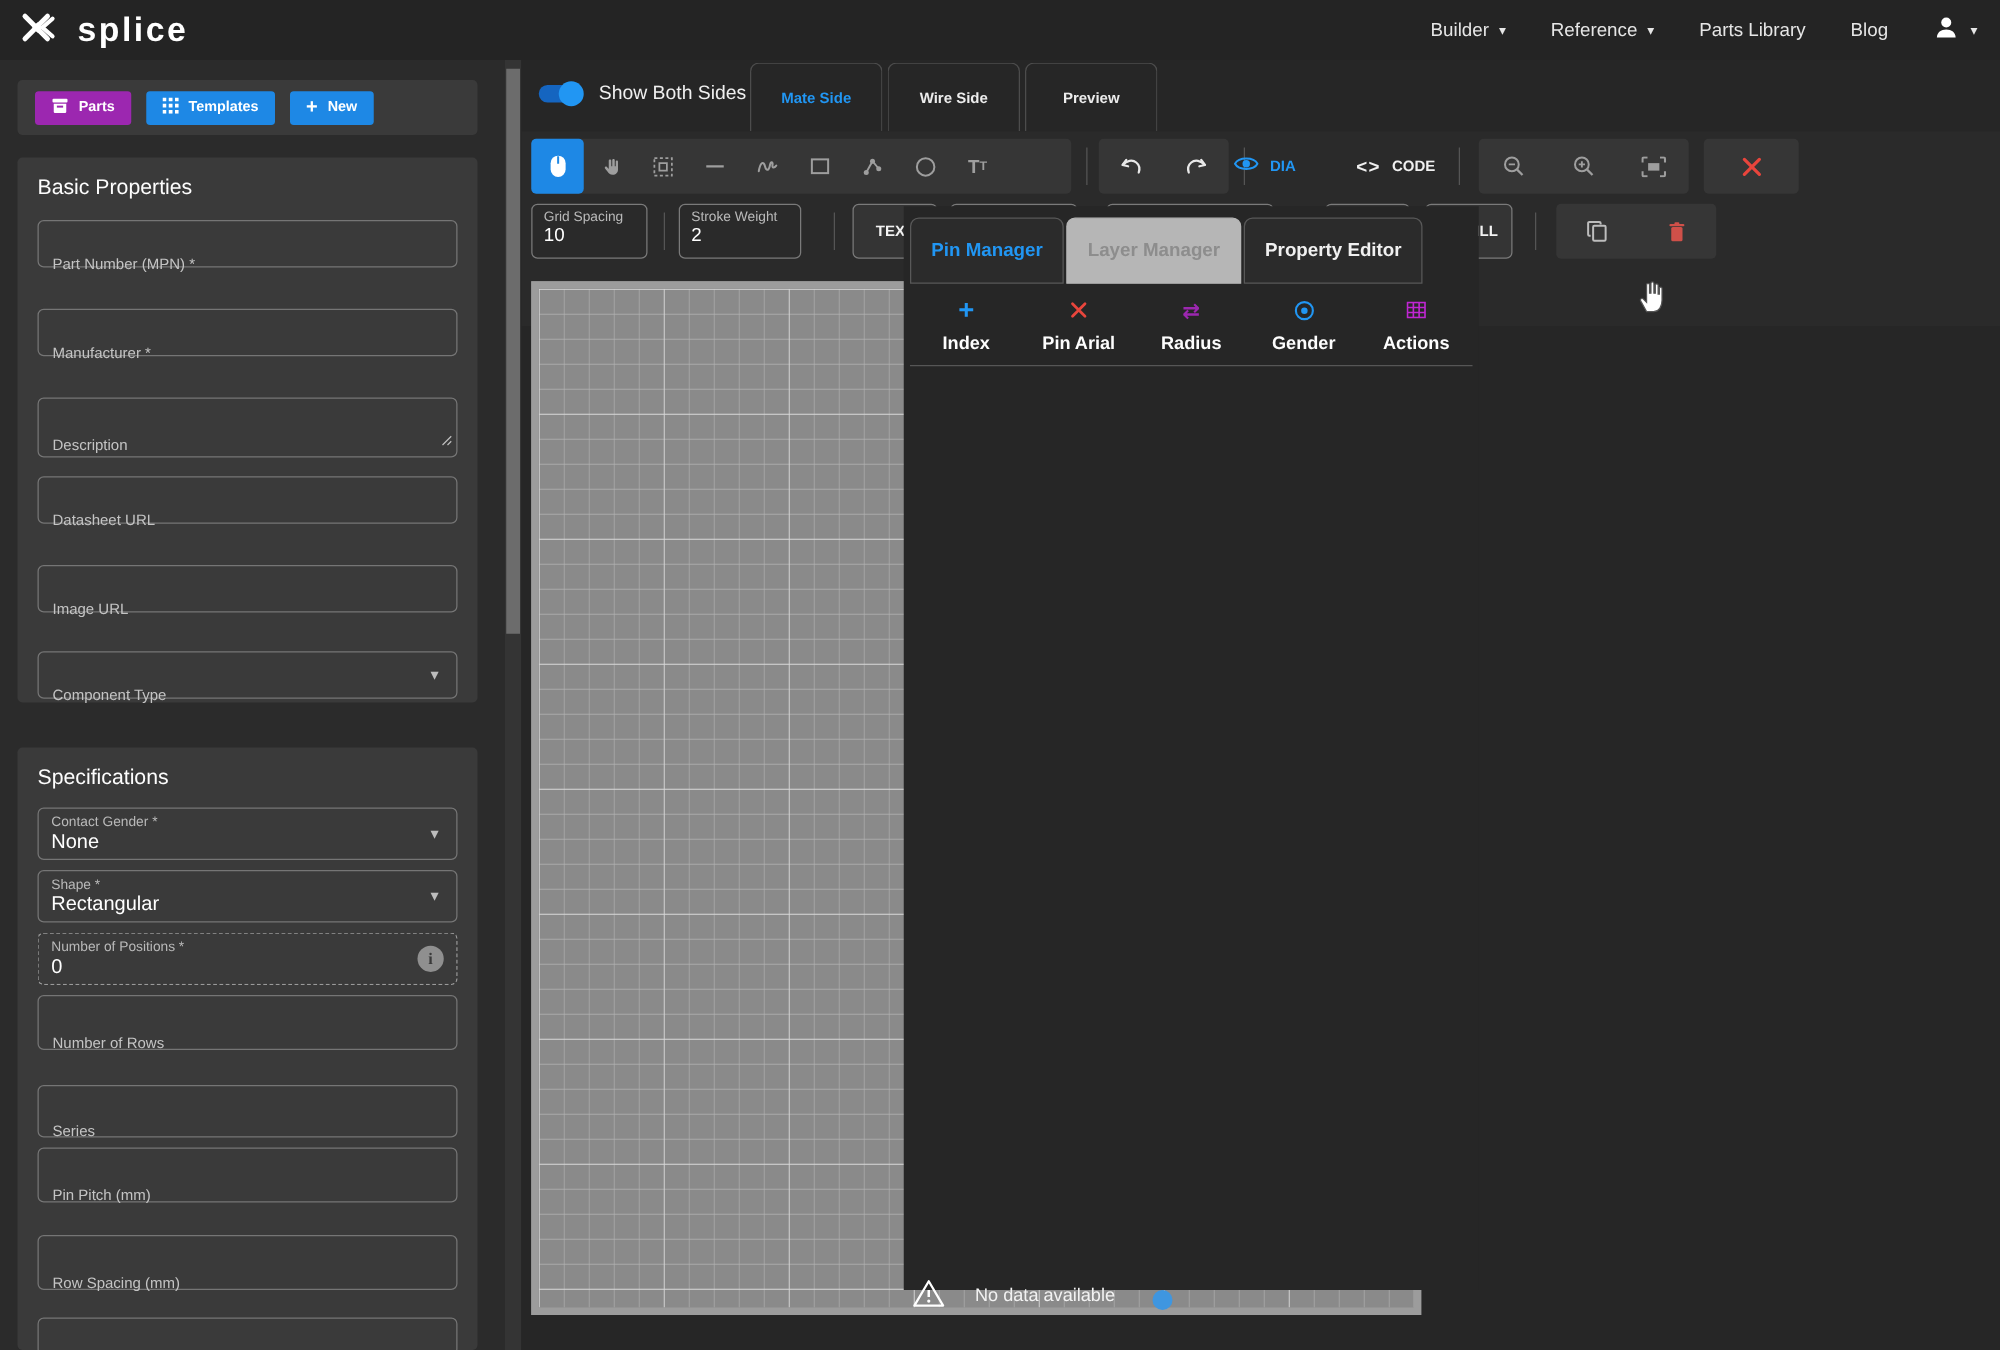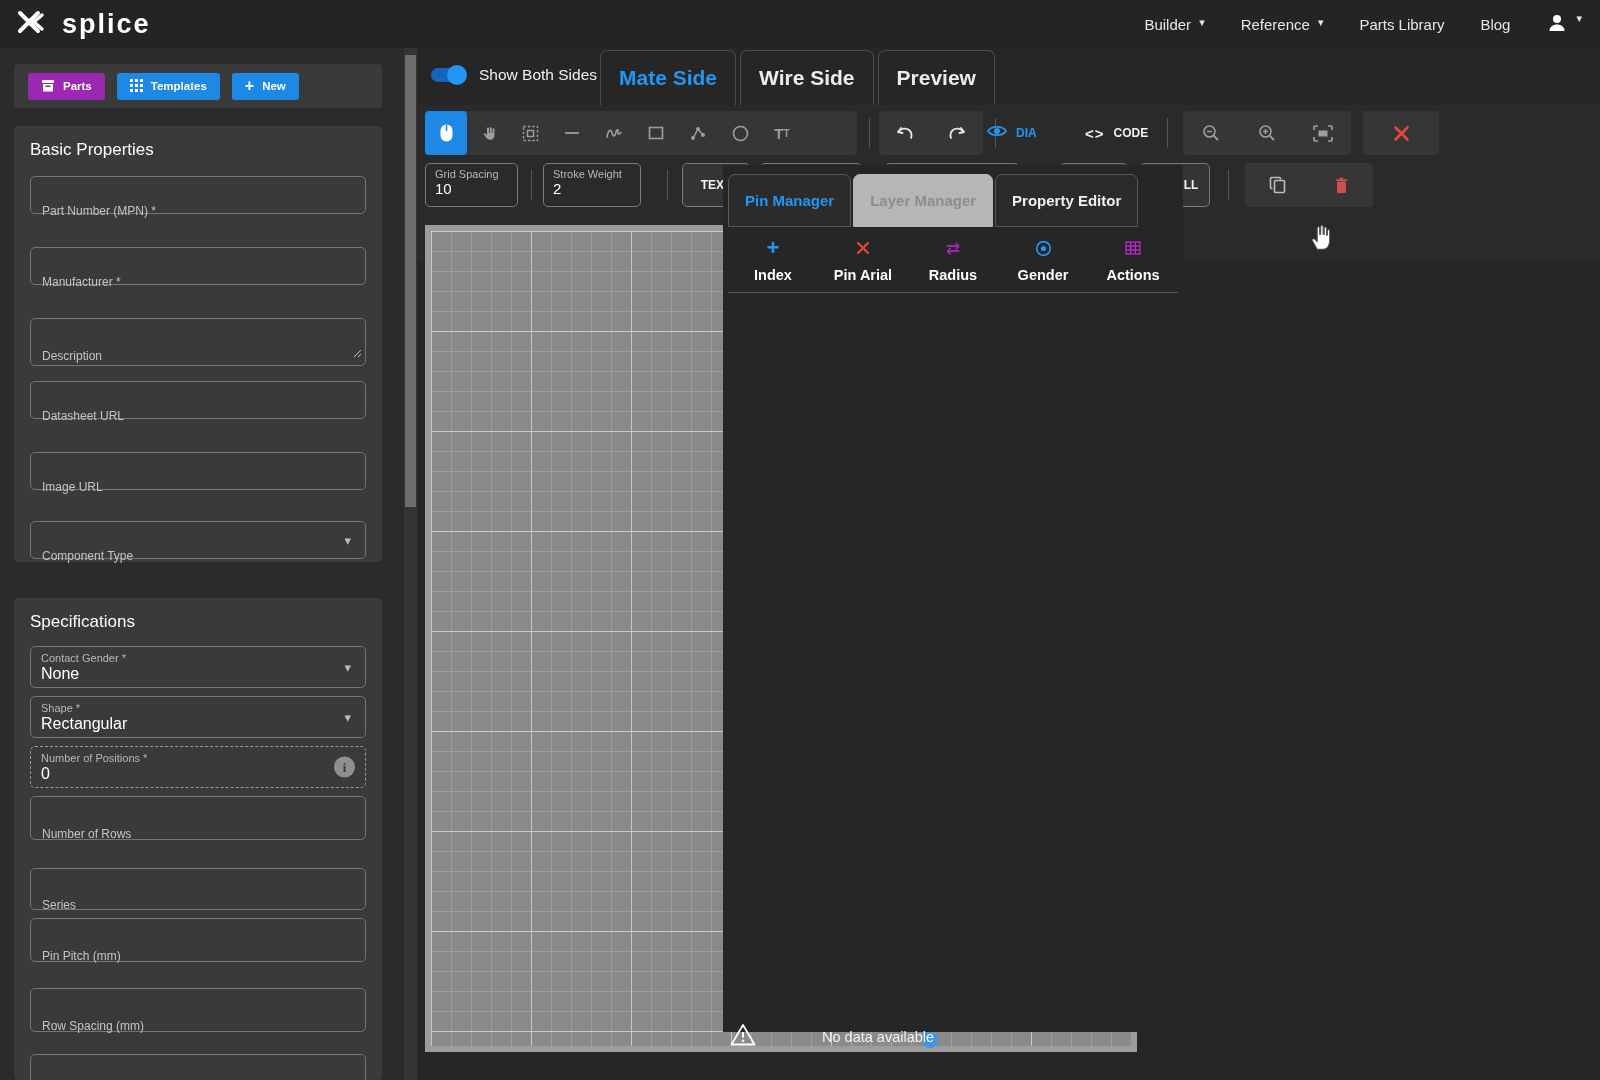--- a/index.html
+++ b/index.html
@@ -5,21 +5,21 @@
   * { margin:0; padding:0; box-sizing:border-box; }
   html,body { background:#1e1e1e; }
   body { font-family:"Liberation Sans","DejaVu Sans",sans-serif; }
   #app { position:relative; width:1600px; height:1080px; background:#2b2b2b; overflow:hidden; }
 
   
   .navbar { position:absolute; left:0; top:0; width:1600px; height:48px; background:#242424; display:flex; align-items:center; justify-content:space-between; padding:0 18px 0 14px; z-index:30; }
   .brand { display:flex; align-items:center; gap:10px; }
   .brand-text { color:#fff; font-weight:bold; font-size:27px; letter-spacing:2px; line-height:1; }
   .nav-items { display:flex; align-items:center; gap:36px; }
-  .nav-item { color:#e6e6e6; font-size:15px; display:flex; align-items:flex-start; gap:8px; cursor:pointer; }
+  .nav-item { color:#e6e6e6; font-size:15px; display:flex; align-items:center; gap:8px; cursor:pointer; }
   .nav-caret { font-size:11px; color:#e6e6e6; }
 
   
   .left-panel { position:absolute; left:0; top:48px; width:404px; height:1032px; background:#2b2b2b; }
   .card { position:absolute; left:14px; width:368px; background:#3a3a3a; border-radius:4px; }
   .actions-card { top:16px; height:44px; display:flex; align-items:center; gap:12px; padding:0 14px; }
   .btn { height:27px; border-radius:3px; color:#fff; font-size:11.5px; font-weight:bold; display:inline-flex; align-items:center; gap:8px; padding:0 13px; cursor:pointer; border:none; }
   .section-title { color:#fdfdfd; font-size:17px; font-weight:500; }
 
   .field { position:relative; border:1px solid #757575; border-radius:5px; width:100%; background:transparent; }
@@ -38,21 +38,21 @@
   .v-thumb { position:absolute; left:1px; top:7px; width:11px; height:452px; background:#6c6c6c; }
 
   
   .main { position:absolute; left:417px; top:48px; width:1183px; height:1032px; background:#262626; }
   .canvas-header { position:absolute; left:0; top:0; width:100%; height:57px; display:flex; align-items:flex-end; }
   .toggle-wrap { position:absolute; left:14px; top:18px; display:flex; align-items:center; gap:14px; }
   .toggle { width:34px; height:14px; border-radius:7px; background:#1565c0; position:relative; cursor:pointer; }
   .toggle-knob { position:absolute; right:-2px; top:-3px; width:20px; height:20px; border-radius:50%; background:#2196f3; }
   .toggle-label { color:#f0f0f0; font-size:15.5px; }
   .side-tabs { position:absolute; left:183px; top:2px; display:flex; }
-  .side-tab { min-width:106px; height:55px; border:1px solid #4c4c4c; border-bottom:none; border-radius:7px 7px 0 0; margin-right:4px; display:flex; align-items:center; justify-content:center; font-size:21px; font-weight:bold; color:#ececec; padding:16px 18px; cursor:pointer; }
+  .side-tab { min-width:106px; height:55px; border:1px solid #4c4c4c; border-bottom:none; border-radius:7px 7px 0 0; margin-right:4px; display:flex; align-items:center; justify-content:center; font-size:12px; font-weight:bold; color:#ececec; padding:16px 18px; cursor:pointer; }
   .side-tab.active { color:#2196f3; }
 
   .toolbar-strip { position:absolute; left:0; top:57px; width:100%; height:156px; background:#2a2a2a; }
   .tb-row1 { position:absolute; left:0; top:2px; width:100%; height:52px; }
   .tb-row2 { position:absolute; left:0; top:54px; width:100%; height:52px; }
   .tb-group { position:absolute; top:4px; height:44px; background:#363636; border-radius:4px; display:flex; align-items:center; }
   .tool-btn { width:42px; height:44px; display:flex; align-items:center; justify-content:center; cursor:pointer; }
   .tool-btn.active { background:#1e88e5; border-radius:4px; }
   .tb-divider { position:absolute; top:11px; width:1px; height:30px; background:#555; }
   .tb-label-btn { position:absolute; top:4px; height:44px; border:1px solid #7a7a7a; border-radius:5px; background:#343434; color:#f2f2f2; font-weight:bold; font-size:12px; display:flex; align-items:center; justify-content:center; cursor:pointer; }
@@ -74,21 +74,21 @@
   .rp-tab { height:53px; border:1px solid #585858; border-radius:7px 7px 0 0; display:flex; align-items:center; justify-content:center; font-size:15px; font-weight:bold; padding:4px 16px; margin-right:2px; color:#f0f0f0; background:#2b2b2b; cursor:pointer; }
   .rp-tab.active { color:#2196f3; }
   .rp-tab.hovered { background:#b6b6b6; color:#8d8d8d; border-color:#b6b6b6; }
   .rp-header { position:absolute; left:5px; top:64px; width:450px; height:64px; border-bottom:1px solid #565656; display:grid; grid-template-columns:repeat(5,1fr); }
   .rp-col { display:flex; flex-direction:column; align-items:center; justify-content:center; gap:9px; }
   .rp-col-label { color:#fdfdfd; font-size:14.5px; font-weight:bold; }
   .rp-icon-btn { width:20px; height:20px; display:flex; align-items:center; justify-content:center; cursor:pointer; }
   .plus-glyph { color:#2196f3; font-size:22px; font-weight:bold; line-height:1; }
   .swap-glyph { color:#9c27b0; font-size:17px; font-weight:bold; line-height:1; }
   .rp-empty { position:absolute; left:7px; top:858px; display:flex; align-items:center; gap:24px; }
-  .rp-empty-text { color:#f2f2f2; font-size:14.5px;margin-left:42px; }
+  .rp-empty-text { color:#f2f2f2; font-size:14.5px; }
 
   .cursor { position:absolute; left:585px; top:58px; z-index:50; pointer-events:none; }
 </style>
 </head>
 <body>
 
 <div id="app">
 
   <div class="navbar">
     <div class="brand">

